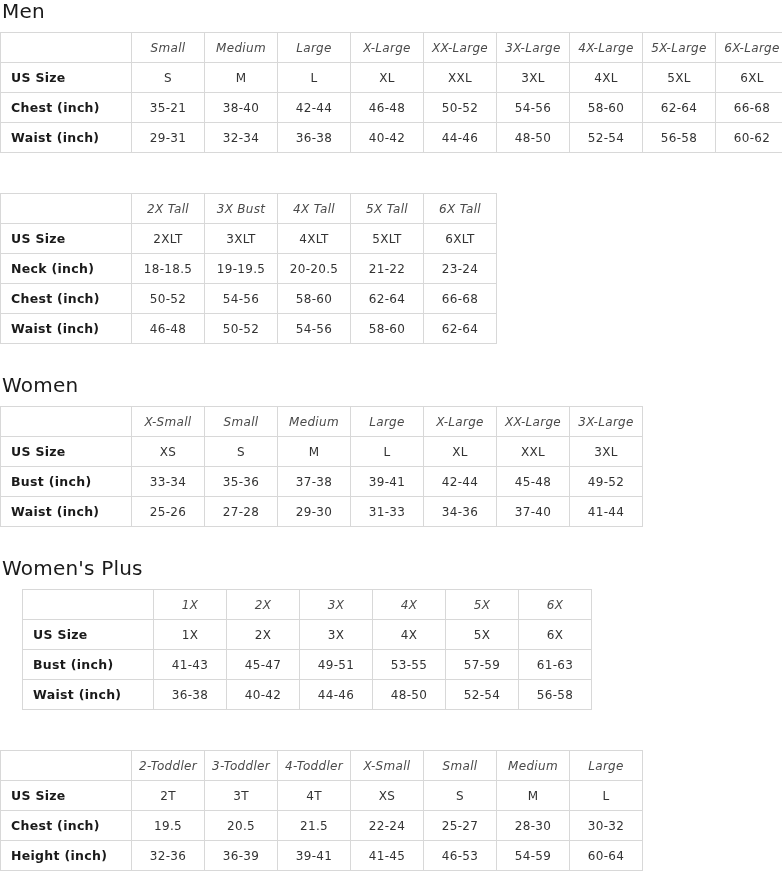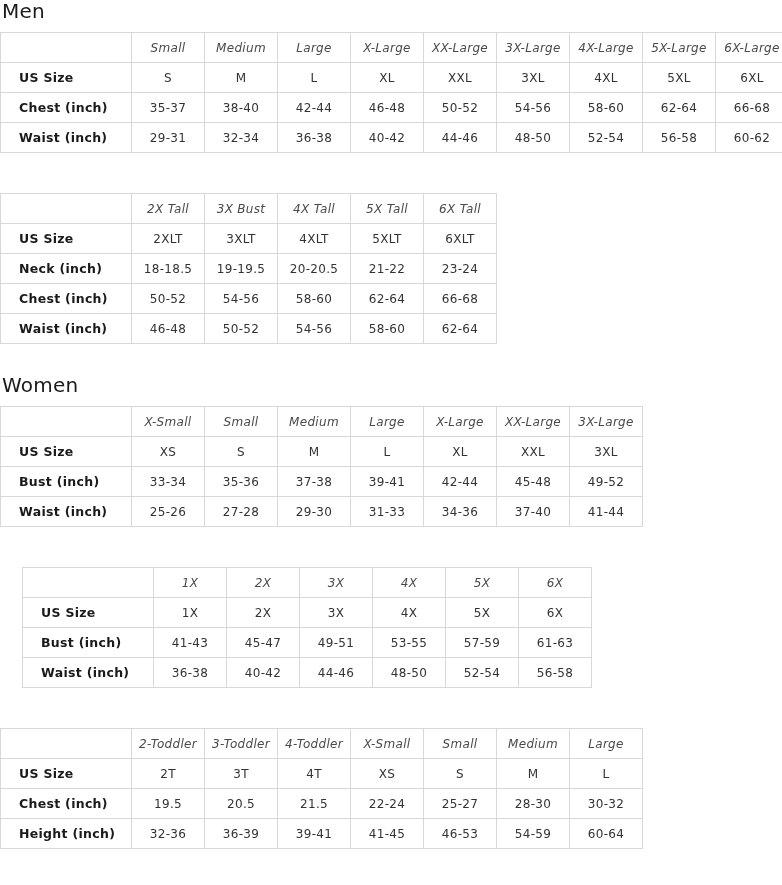--- a/index.html
+++ b/index.html
@@ -56,21 +56,21 @@
     color: #333333;
     letter-spacing: 0.3px;
   }
   table.size-table thead td {
     color: #4a4a4a;
     font-size: 12px;
     font-style: italic;
   }
   table.size-table td.rowhead {
     text-align: left;
-    padding-left: 18px;
+    padding-left: 10px;
     font-weight: 700;
     color: #1a1a1a;
     font-size: 12.5px;
   }
   table.size-table td.corner {
     border: 1px solid #d8d8d8;
   }
   .gap-s { height: 10px; }
   .gap-l { height: 30px; }
 </style>
@@ -119,21 +119,21 @@
               <td>L</td>
               <td>XL</td>
               <td>XXL</td>
               <td>3XL</td>
               <td>4XL</td>
               <td>5XL</td>
               <td>6XL</td>
             </tr>
             <tr>
               <td class="rowhead">Chest (inch)</td>
-              <td>35-37</td>
+              <td>35-21</td>
               <td>38-40</td>
               <td>42-44</td>
               <td>46-48</td>
               <td>50-52</td>
               <td>54-56</td>
               <td>58-60</td>
               <td>62-64</td>
               <td>66-68</td>
             </tr>
             <tr>
@@ -267,20 +267,23 @@
               <td>31-33</td>
               <td>34-36</td>
               <td>37-40</td>
               <td>41-44</td>
             </tr>
           </tbody>
         </table>
         <div class="gap-l"></div>
       </div>
       <div class="section">
+        <div class="section-head">
+          <div class="section-title">Women's  Plus</div>
+        </div>
         <div class="gap-s"></div>
         <table class="size-table" style="width: 569px; margin-left: 22px;">
           <colgroup>
             <col style="width: 131px;">
             <col style="width: 73px;">
             <col style="width: 73px;">
             <col style="width: 73px;">
             <col style="width: 73px;">
             <col style="width: 73px;">
             <col style="width: 73px;">

